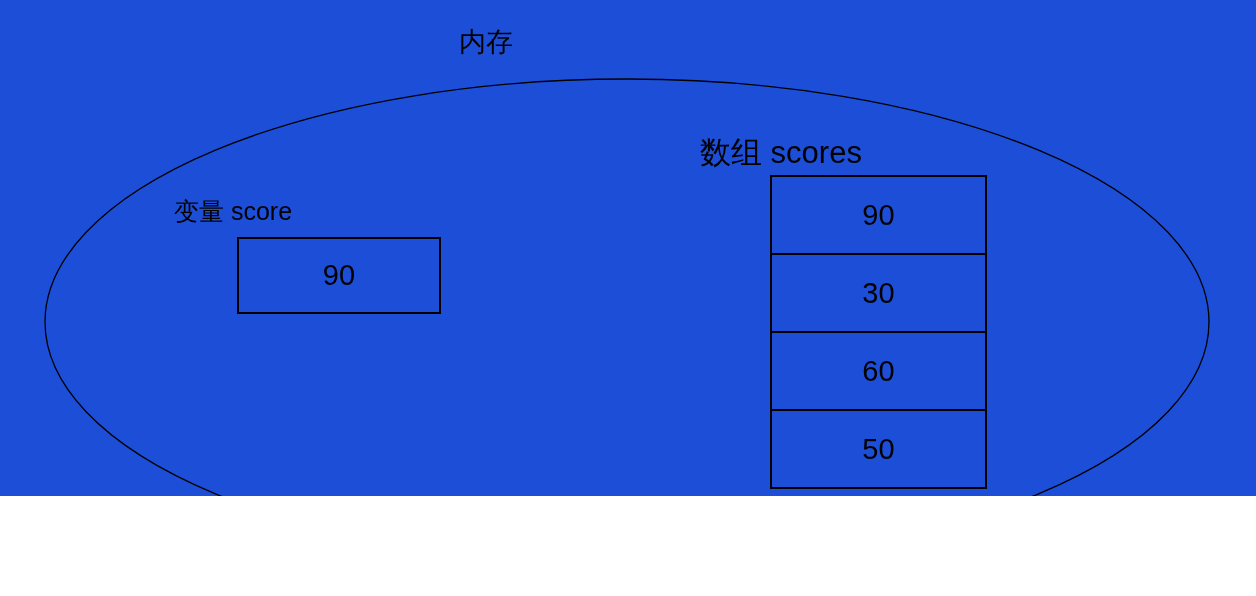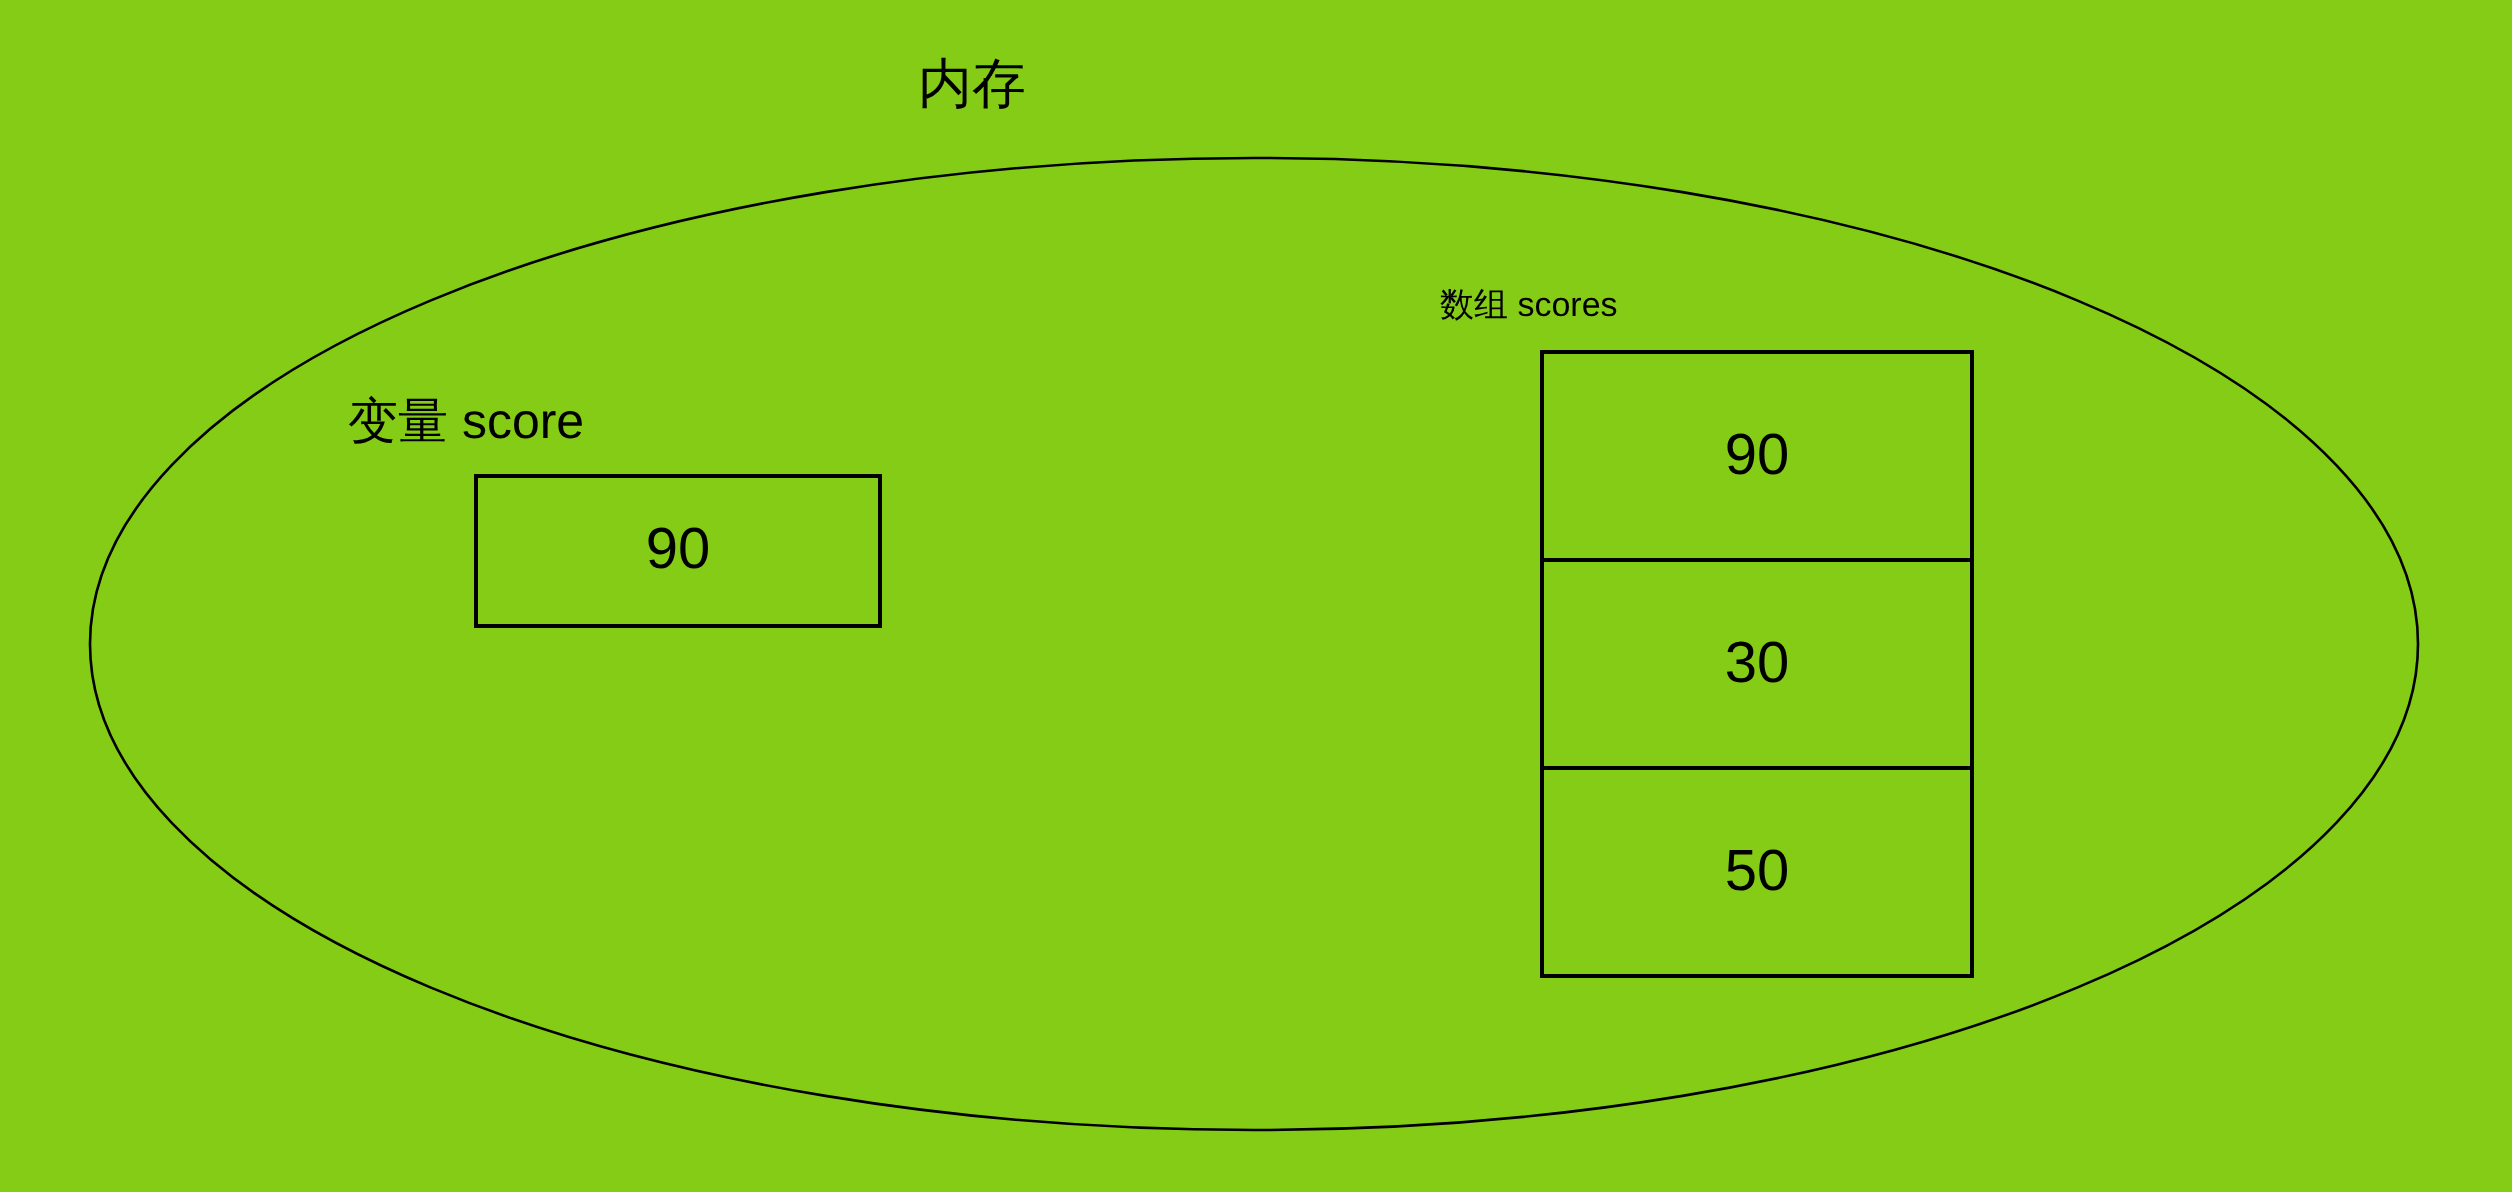--- a/index.html
+++ b/index.html
@@ -3,22 +3,22 @@
 <meta charset="utf-8">
 <style>
   html, body {
     margin: 0;
     padding: 0;
     background: #ffffff;
   }
   .canvas {
     position: relative;
     width: 1256px;
-    height: 596px;
-    background: #84cc16;
+    height: 496px;
+    background: #1d4ed8;
     overflow: hidden;
     font-family: "Liberation Sans", "DejaVu Sans", sans-serif;
     color: #000000;
   }
   .ellipse-svg {
     position: absolute;
     left: 0;
     top: 0;
     width: 1256px;
     height: 596px;
@@ -51,24 +51,23 @@
     box-sizing: border-box;
     display: flex;
     align-items: center;
     justify-content: center;
     font-size: 29px;
   }
   .array-label {
     position: absolute;
     left: 700px;
     top: 137px;
-    font-size: 17px;
+    font-size: 31px;
     line-height: 32px;
     white-space: nowrap;
-    margin-left: 20px;
   }
   .array-box {
     position: absolute;
     left: 770px;
     top: 175px;
     width: 217px;
     height: 314px;
     border: 2px solid #000000;
     box-sizing: border-box;
     display: flex;
@@ -106,17 +105,20 @@
   <div class="array-label">数组 scores</div>
 
   <div class="array-box">
     <div class="array-cell">
       <span>90</span>
     </div>
     <div class="array-cell">
       <span>30</span>
     </div>
     <div class="array-cell">
+      <span>60</span>
+    </div>
+    <div class="array-cell">
       <span>50</span>
     </div>
   </div>
 
 </div>
 
 </body></html>

